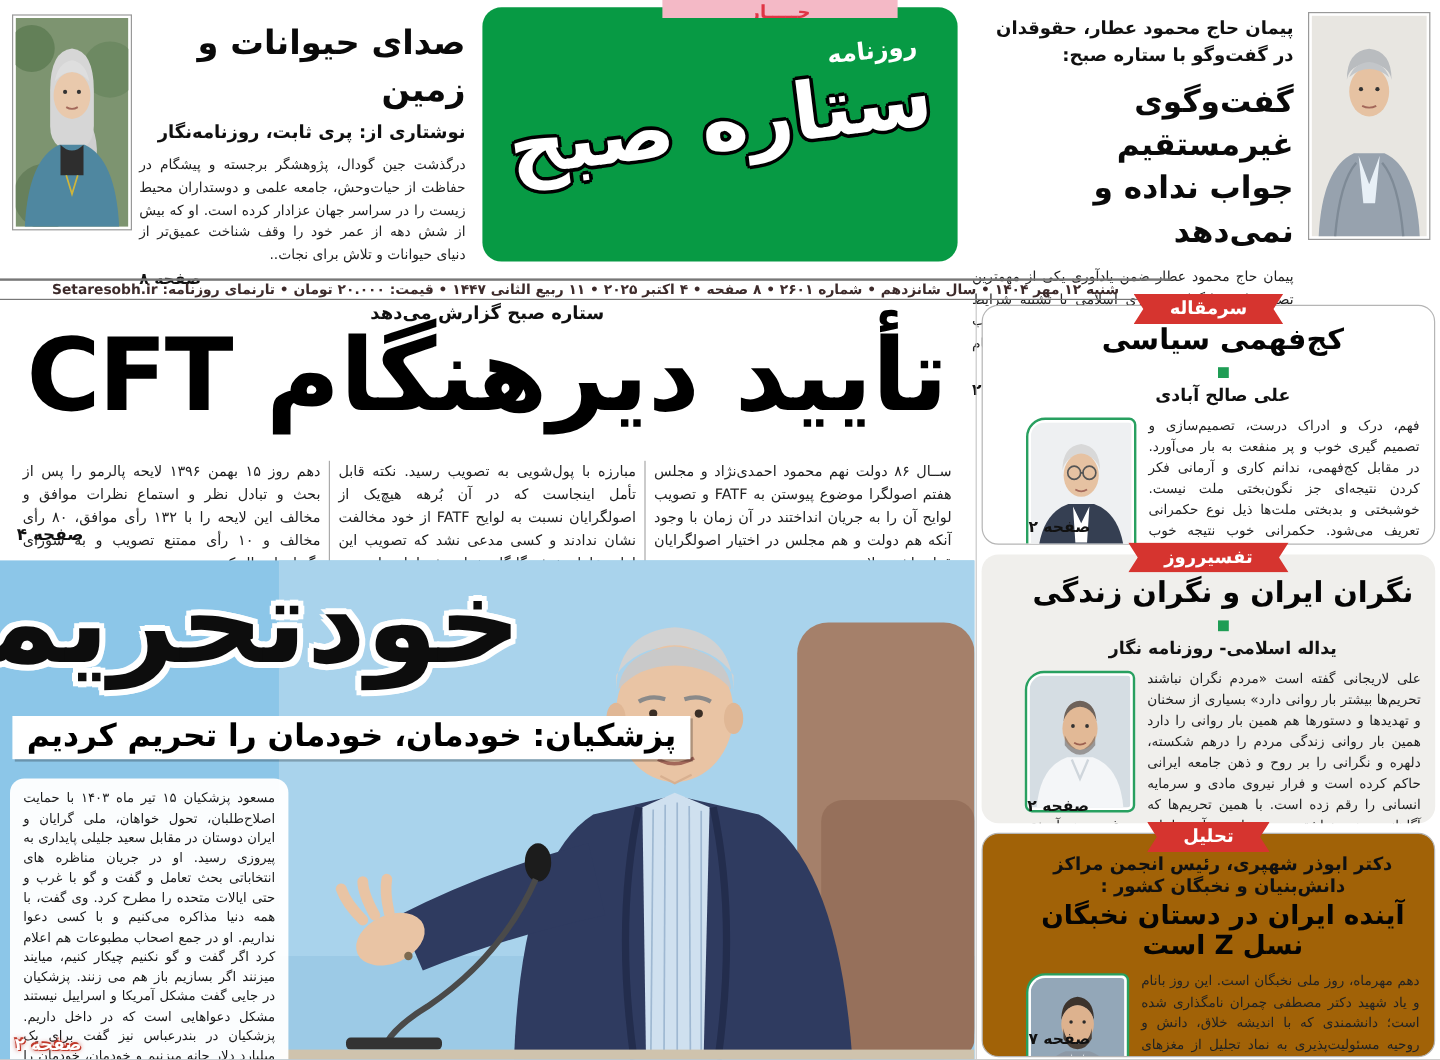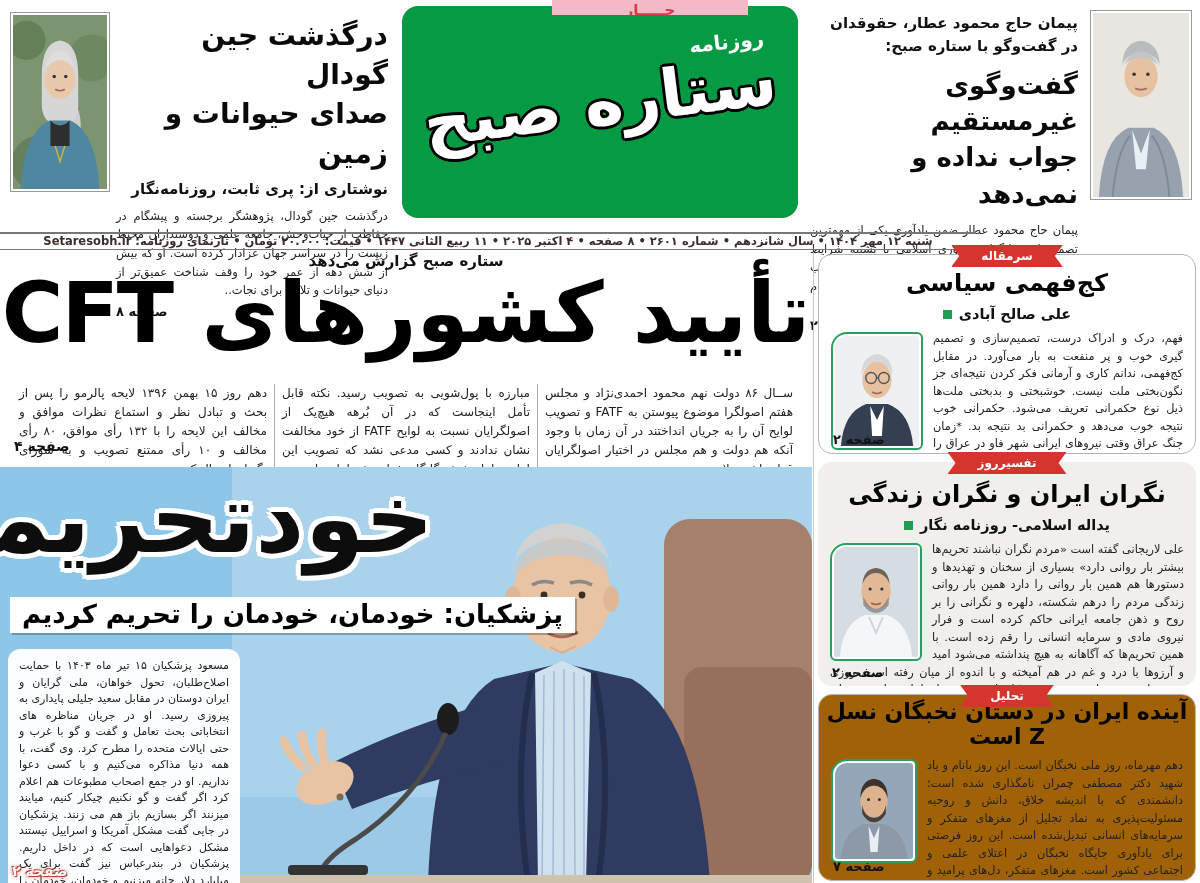--- a/index.html
+++ b/index.html
@@ -73,28 +73,28 @@
   .blue-pageref { position:absolute; left:12px; bottom:4px; z-index:2; color:#fff; font-weight:bold;
                   font-size:14px; text-shadow:1px 1px 0 #c0392b, -1px -1px 0 #c0392b, 0 0 4px #c0392b; }
 
   
   .vline { left:813px; top:252px; width:1px; height:631px; background:#c9c9c9; }
   .box { position:absolute; left:818px; width:378px; border-radius:14px; overflow:visible; }
   .box1 { top:254px; height:200px; background:#fff; border:1px solid #b5b5b5; }
   .box2 { top:462px; height:224px; background:#f0efec; }
   .box3 { top:694px; height:187px; background:#a16207; border:1px solid #b5b5b5; }
   .ribbon { position:absolute; top:-10px; left:50%; transform:translateX(-50%); background:#d6342f;
-            color:#fff; font-size:12px; font-weight:bold; line-height:1; padding:5px 30px;
+            color:#fff; font-size:15px; font-weight:bold; line-height:1; padding:5px 30px;
             clip-path:polygon(0 0,100% 0,calc(100% - 8px) 50%,100% 100%,0 100%,8px 50%); z-index:2; }
-  .box-inner { position:absolute; inset:0; overflow:hidden; border-radius:14px; }
+  .box-inner { position:absolute; inset:0; overflow:hidden; border-radius:14px;margin-left:24px; }
   .box-title { text-align:center; font-size:24px; font-weight:bold; margin-top:14px; color:#050505; }
   .box3 .box-title { font-size:22px; margin-top:4px; }
   .box-kicker { text-align:center; font-size:15px; font-weight:bold; margin-top:16px; }
   .box-author { display:flex; direction:ltr; align-items:center; justify-content:center; gap:7px;
-                margin-top:9px; font-size:14.5px; font-weight:bold; }
+                margin-top:9px; font-size:14.5px; font-weight:bold;flex-direction:column; }
   .gsq { width:9px; height:9px; background:#1f9d55; display:inline-block; }
   .box-body { margin:8px 12px 0; font-size:11.3px; line-height:1.55; text-align:justify; color:#222; }
   .pframe { float:left; width:92px; height:118px; border:2px solid #28a060;
             border-radius:16px 6px 6px 6px; padding:2px; background:#fff; margin:2px 10px 2px 0; }
   .pframe svg { display:block; width:100%; height:100%; border-radius:12px 3px 3px 3px; }
   .box-pageref { position:absolute; left:14px; bottom:6px; font-size:13px; font-weight:bold; }
 </style>
 </head>
 <body>
 
@@ -113,21 +113,20 @@
         <path d="M34 54 Q37 38 49 36 Q61 38 64 54 Q57 46 49 46 Q41 46 34 54Z" fill="#dedede"></path>
         <circle cx="43" cy="63" r="1.8" fill="#333"></circle>
           <circle cx="55" cy="63" r="1.8" fill="#333"></circle>
         <path d="M44 76 Q49 79 54 76" stroke="#a3685a" stroke-width="1.6" fill="none"></path>
         <path d="M8 178 Q11 120 38 108 L60 108 Q87 120 90 178Z" fill="#4f87a0"></path>
         <path d="M39 108 Q49 118 59 108 L59 134 L39 134Z" fill="#2e2e2e"></path>
         <path d="M44 134 L49 150 L54 134" stroke="#cfb53b" stroke-width="1.5" fill="none"></path>
       </svg>
     </div>
     <div class="tl-text">
-      <div class="big-title">درگذشت جین گودال</div>
       <div class="big-title">صدای حیوانات و زمین</div>
       <div class="byline">نوشتاری از: پری ثابت، روزنامه‌نگار</div>
       <div class="smallbody">درگذشت جین گودال، پژوهشگر برجسته و پیشگام در حفاظت از حیات‌وحش، جامعه علمی و دوستداران محیط زیست را در سراسر جهان عزادار کرده است. او که بیش از شش دهه از عمر خود را وقف شناخت عمیق‌تر از دنیای حیوانات و تلاش برای نجات..</div>
       <div class="pageref">صفحه ۸</div>
     </div>
   </section>
 
   <section class="abs masthead">
     <div class="pink-tag">
       <span>جـــــار</span>
@@ -161,21 +160,21 @@
       <div class="big-title" style="font-size:26px;">جواب نداده و نمی‌دهد</div>
       <div class="smallbody">پیمان حاج محمود عطار ضمن یادآوری یکی از مهمترین تصمیم‌های بنیانگذار جمهوری اسلامی با تشبیه شرایط حال حاضر کشور به آن دوره مهم در تاریخ بعد از انقلاب گفت: بعد از اینکه امام (ره) در تابستان ۱۳۶۷ با پیام کتبی و با به کار بردن ..</div>
       <div class="pageref">صفحه ۲</div>
     </div>
   </section>
 
   <div class="abs infobar">شنبه ۱۲ مهر ۱۴۰۴ • سال شانزدهم • شماره ۲۶۰۱ • ۸ صفحه • ۴ اکتبر ۲۰۲۵ • ۱۱ ربیع الثانی ۱۴۴۷ • قیمت: ۲۰.۰۰۰ تومان • تارنمای روزنامه: Setaresobh.ir</div>
 
   <section class="abs lead">
     <div class="lead-kicker">ستاره صبح گزارش می‌دهد</div>
-    <div class="lead-headline">تأیید کشورهای CFT</div>
+    <div class="lead-headline">تأیید دیرهنگام CFT</div>
     <div class="lead-cols">
       <div class="lead-col c1">ســال ۸۶ دولت نهم محمود احمدی‌نژاد و مجلس هفتم اصولگرا موضوع پیوستن به FATF و تصویب لوایح آن را به جریان انداختند در آن زمان با وجود آنکه هم دولت و هم مجلس در اختیار اصولگرایان قرار داشت، لایحه</div>
       <div class="lead-col c2">مبارزه با پول‌شویی به تصویب رسید. نکته قابل تأمل اینجاست که در آن بُرهه هیچ‌یک از اصولگرایان نسبت به لوایح FATF از خود مخالفت نشان ندادند و کسی مدعی نشد که تصویب این لوایح عامل نفوذ بیگانگان خواهد شد اما مجلس</div>
       <div class="lead-col c3">دهم روز ۱۵ بهمن ۱۳۹۶ لایحه پالرمو را پس از بحث و تبادل نظر و استماع نظرات موافق و مخالف این لایحه را با ۱۳۲ رأی موافق، ۸۰ رأی مخالف و ۱۰ رأی ممتنع تصویب و به شورای نگهبان ارسال کرد..</div>
     </div>
     <div class="lead-pageref">صفحه ۴</div>
   </section>
 
   <section class="abs bluepanel">
     <div class="scene">
@@ -281,20 +280,21 @@
         </span>
         <span>علی لاریجانی گفته است «مردم نگران نباشند تحریم‌ها بیشتر بار روانی دارد» بسیاری از سخنان و تهدیدها و دستورها هم همین بار روانی را دارد همین بار روانی زندگی مردم را درهم شکسته، دلهره و نگرانی را بر روح و ذهن جامعه ایرانی حاکم کرده است و فرار نیروی مادی و سرمایه انسانی را رقم زده است. با همین تحریم‌ها که آگاهانه به هیچ پنداشته می‌شود امید و آرزوها با درد و غم در هم آمیخته و با اندوه از میان رفته است. روزی تحریم‌ها نعمت خوانده شد و جیب کاسبان تحریم چنان انباشته از ثروت‌های باد آورده شده که دامن زدن و گسترش تحریم‌ها به دهانشان..</span>
       </div>
       <div class="box-pageref">صفحه ۲</div>
     </div>
   </section>
 
   <section class="box box3">
     <div class="ribbon">تحلیل</div>
     <div class="box-inner">
+      <div class="box-kicker">دکتر ابوذر شهپری، رئیس انجمن مراکز دانش‌بنیان و نخبگان کشور :</div>
       <div class="box-title">آینده ایران در دستان نخبگان نسل Z است</div>
       <div class="box-body">
         <span class="pframe" style="width:86px;height:104px;">
           <svg viewBox="0 0 86 110" preserveAspectRatio="none">
             <rect width="86" height="110" fill="#93a7b8"></rect>
             <path d="M28 40 Q28 20 43 18 Q58 20 58 40 Q54 27 43 26 Q32 27 28 40Z" fill="#3c332c"></path>
             <ellipse cx="43" cy="44" rx="15" ry="18" fill="#ddb28e"></ellipse>
             <path d="M30 48 Q32 62 43 63 Q54 62 56 48 L56 58 Q51 68 43 68 Q35 68 30 58Z" fill="#4a3f36"></path>
             <circle cx="37" cy="42" r="1.6" fill="#2a2a2a"></circle>
               <circle cx="49" cy="42" r="1.6" fill="#2a2a2a"></circle>

